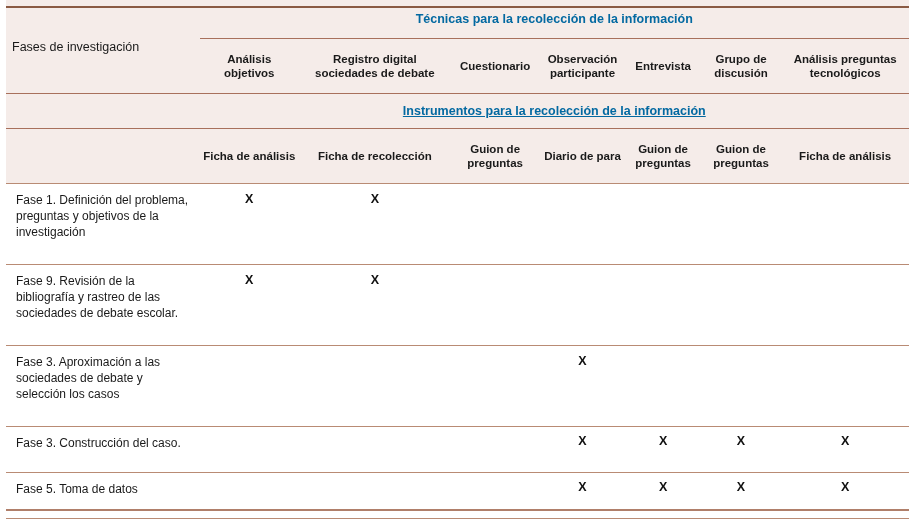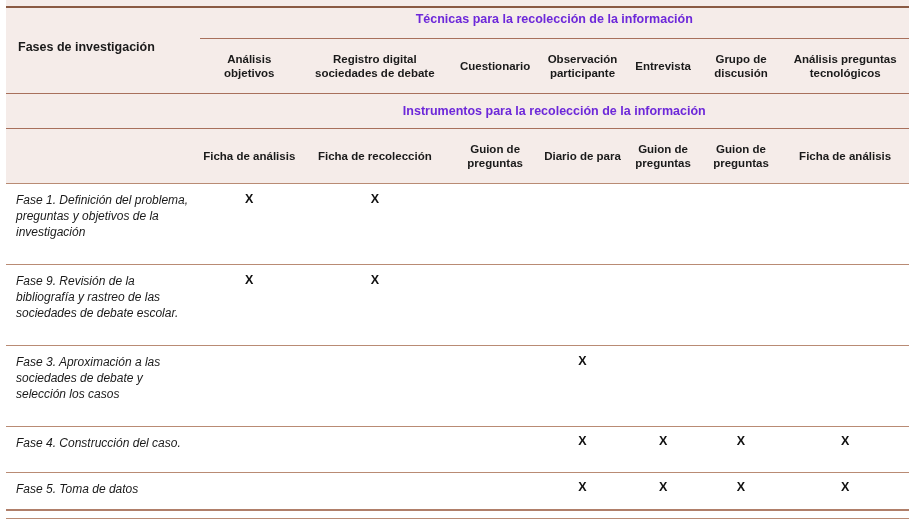--- a/index.html
+++ b/index.html
@@ -49,38 +49,38 @@
   }
 
   
   .head-cell {
     background: #f5ece9;
     padding: 0;
     vertical-align: middle;
   }
   .hdr-row1 td { height: 38px; }
   .hdr-row2 td { height: 54px; }
-  .hdr-row3 td { height: 34px; }
+  .hdr-row3 td { height: 34px; text-decoration: underline; }
   .hdr-row4 td { height: 54px; }
 
   .stub {
     background: #f5ece9;
     text-align: left;
-    padding-left: 12px;
+    padding-left: 6px;
     font-size: 12.5px;
-    font-weight: bold;
+    font-weight: normal;
     color: #1a1a1a;
     vertical-align: middle;
   }
 
   .group-title {
     text-align: center;
     font-size: 12.5px;
     font-weight: bold;
-    color: #6d28d9;
+    color: #0369a1;
     padding: 0 6px;
   }
   .group-title.underlined {
     border-bottom: 1px solid #a8705c;
   }
 
   .subhdr {
     text-align: center;
     font-size: 11.5px;
     font-weight: bold;
@@ -101,21 +101,20 @@
   }
   tbody tr.tall td { height: 66px; }
   tbody tr.short td { height: 31px; }
   tbody tr.wide td { height: 32px; }
 
   td.phase {
     text-align: left;
     padding: 8px 8px 6px 10px;
     line-height: 1.35;
     color: #1a1a1a;
-    font-style: italic;
   }
   td.mark {
     text-align: center;
     padding-top: 8px;
     font-weight: bold;
     font-size: 12.5px;
     color: #111111;
   }
   tbody tr.short td.mark,
   tbody tr.wide td.mark {
@@ -206,21 +205,21 @@
         <td class="mark"></td>
         <td class="mark"></td>
         <td class="mark"></td>
         <td class="mark">X</td>
         <td class="mark"></td>
         <td class="mark"></td>
         <td class="mark"></td>
       </tr>
 
       <tr class="short">
-        <td class="phase">Fase 4. Construcción del caso.</td>
+        <td class="phase">Fase 3. Construcción del caso.</td>
         <td class="mark"></td>
         <td class="mark"></td>
         <td class="mark"></td>
         <td class="mark">X</td>
         <td class="mark">X</td>
         <td class="mark">X</td>
         <td class="mark">X</td>
       </tr>
 
       <tr class="short">

